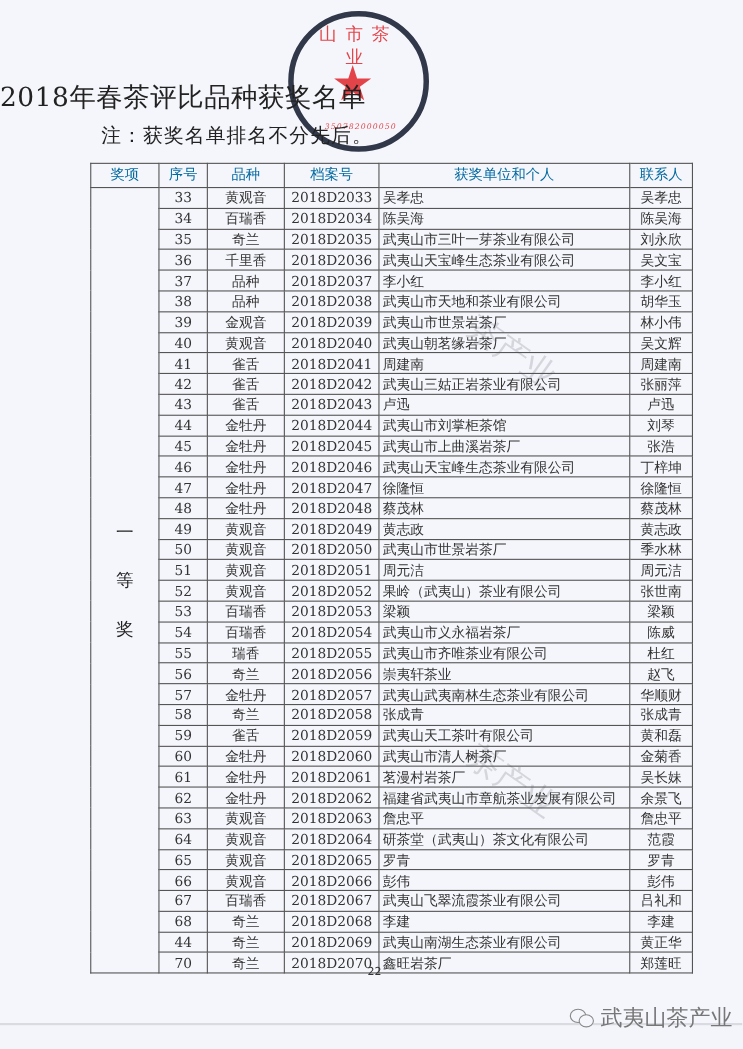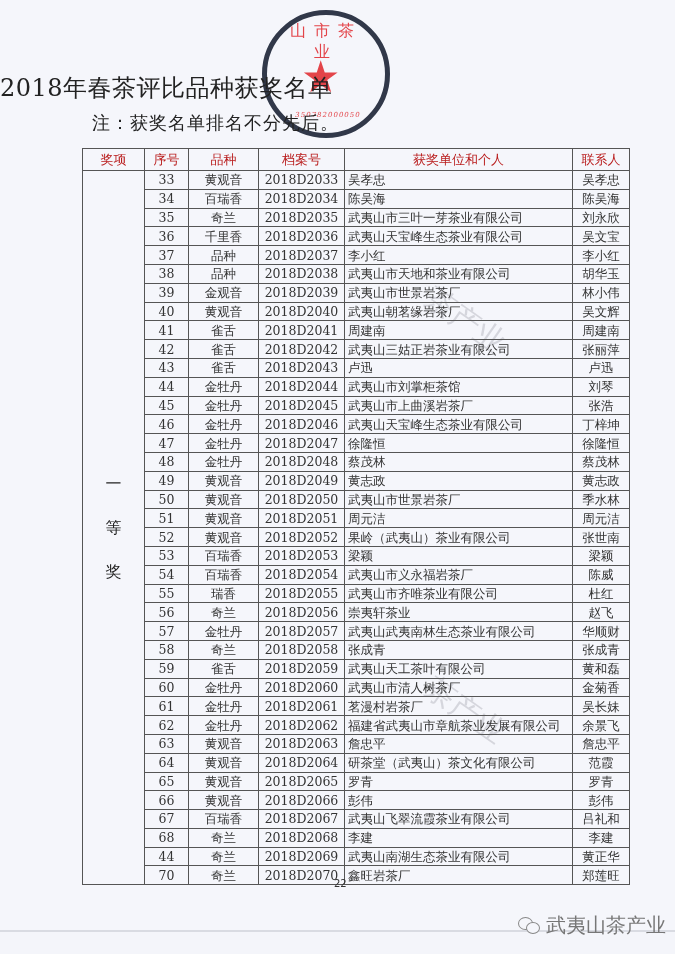--- a/index.html
+++ b/index.html
@@ -26,21 +26,21 @@
   table {
     position: absolute; left: 82px; top: 148px; width: 547px;
     border-collapse: collapse; table-layout: fixed;
     font-size: 12.5px;
   }
   th, td {
     border: 1px solid #555; padding: 0; height: 17.8px; line-height: 17px;
     text-align: center; white-space: nowrap; overflow: hidden; color: #333;
     font-weight: normal;
   }
-  th { height: 21px; font-size: 13px; color: #b91c1c; }
+  th { height: 21px; font-size: 13px; color: #0369a1; }
   td.unit { text-align: left; padding-left: 3px; }
   td.award {
     vertical-align: middle; font-size: 16px; line-height: 44px; color: #222;
   }
   td.award span { display: block; }
   .stamp {
     position: absolute; left: 262px; top: 10px; width: 118px; height: 118px;
     border: 5px solid #0f172a; border-radius: 50%; opacity: 0.85;
   }
   .stamp .star {

